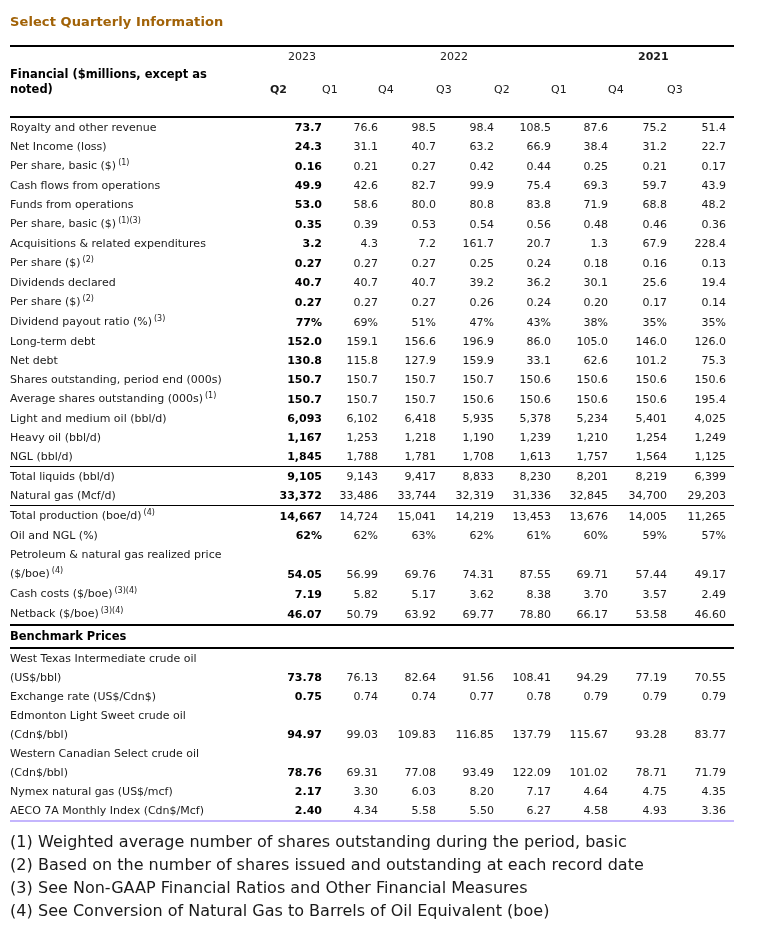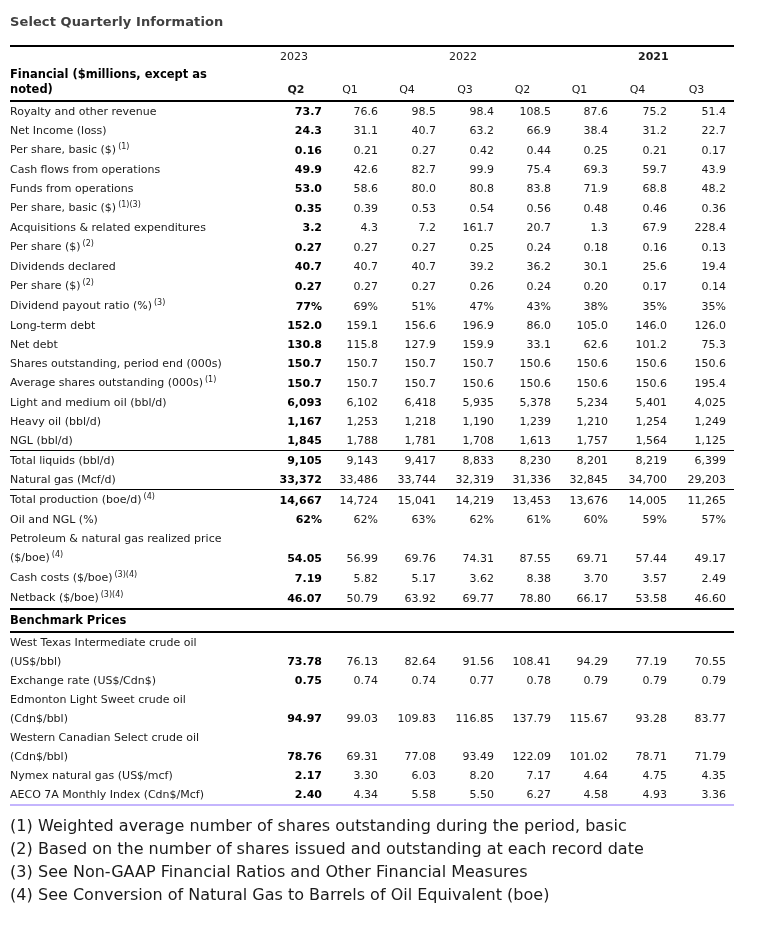--- a/index.html
+++ b/index.html
@@ -3,40 +3,40 @@
 <meta charset="utf-8">
 <style>
   html, body { margin:0; padding:0; }
   body {
     width:766px; height:933px; overflow:hidden;
     background:#ffffff; color:#1a1a1a;
     font-family:"DejaVu Sans","Liberation Sans",sans-serif;
   }
   .page { padding:14px 10px 0 10px; }
   .doc-title {
-    font-size:13px; font-weight:bold; color:#404040;
+    font-size:13px; font-weight:bold; color:#a16207;
     margin:0 0 16px 0; letter-spacing:0.1px;
   }
   table.tbl {
     border-collapse:collapse; table-layout:fixed;
     width:724px; font-size:11px; color:#1a1a1a;
     border-top:2px solid #000;
   }
   .tbl th, .tbl td { margin:0; padding:0; font-weight:normal; vertical-align:bottom; }
   
   tr.year-row td { height:20px; position:relative; }
   .year-wrap { position:relative; height:20px; }
   .year { position:absolute; top:3px; font-size:11px; }
-  .year-2023 { left:270px; }
-  .year-2022 { left:439px; }
+  .year-2023 { left:278px; }
+  .year-2022 { left:430px; }
   .year-2021 { left:628px;font-weight:bold; }
   
-  tr.q-row th { border-bottom:2px solid #000; padding-bottom:3px; line-height:15px; }
+  tr.q-row th { border-bottom:2px solid #000; padding-bottom:19px; line-height:15px; }
   th.fin-label { text-align:left; font-weight:bold; font-size:11.5px; color:#000; }
-  th.q { text-align:center; font-size:11px; }
+  th.q { text-align:left; font-size:11px; }
   th.q.first { font-weight:bold; }
   th.q.last { padding-right:8px; }
   
   tbody th.row-label {
     text-align:left; line-height:19px; font-size:11px; font-weight:normal;
   }
   tbody td.val { text-align:right; line-height:19px; font-size:11px; white-space:nowrap; }
   tbody td.val.first { font-weight:bold; color:#000; }
   tbody td.val.last { padding-right:8px; }
   tr.rule-below th, tr.rule-below td { border-bottom:1px solid #000; }

